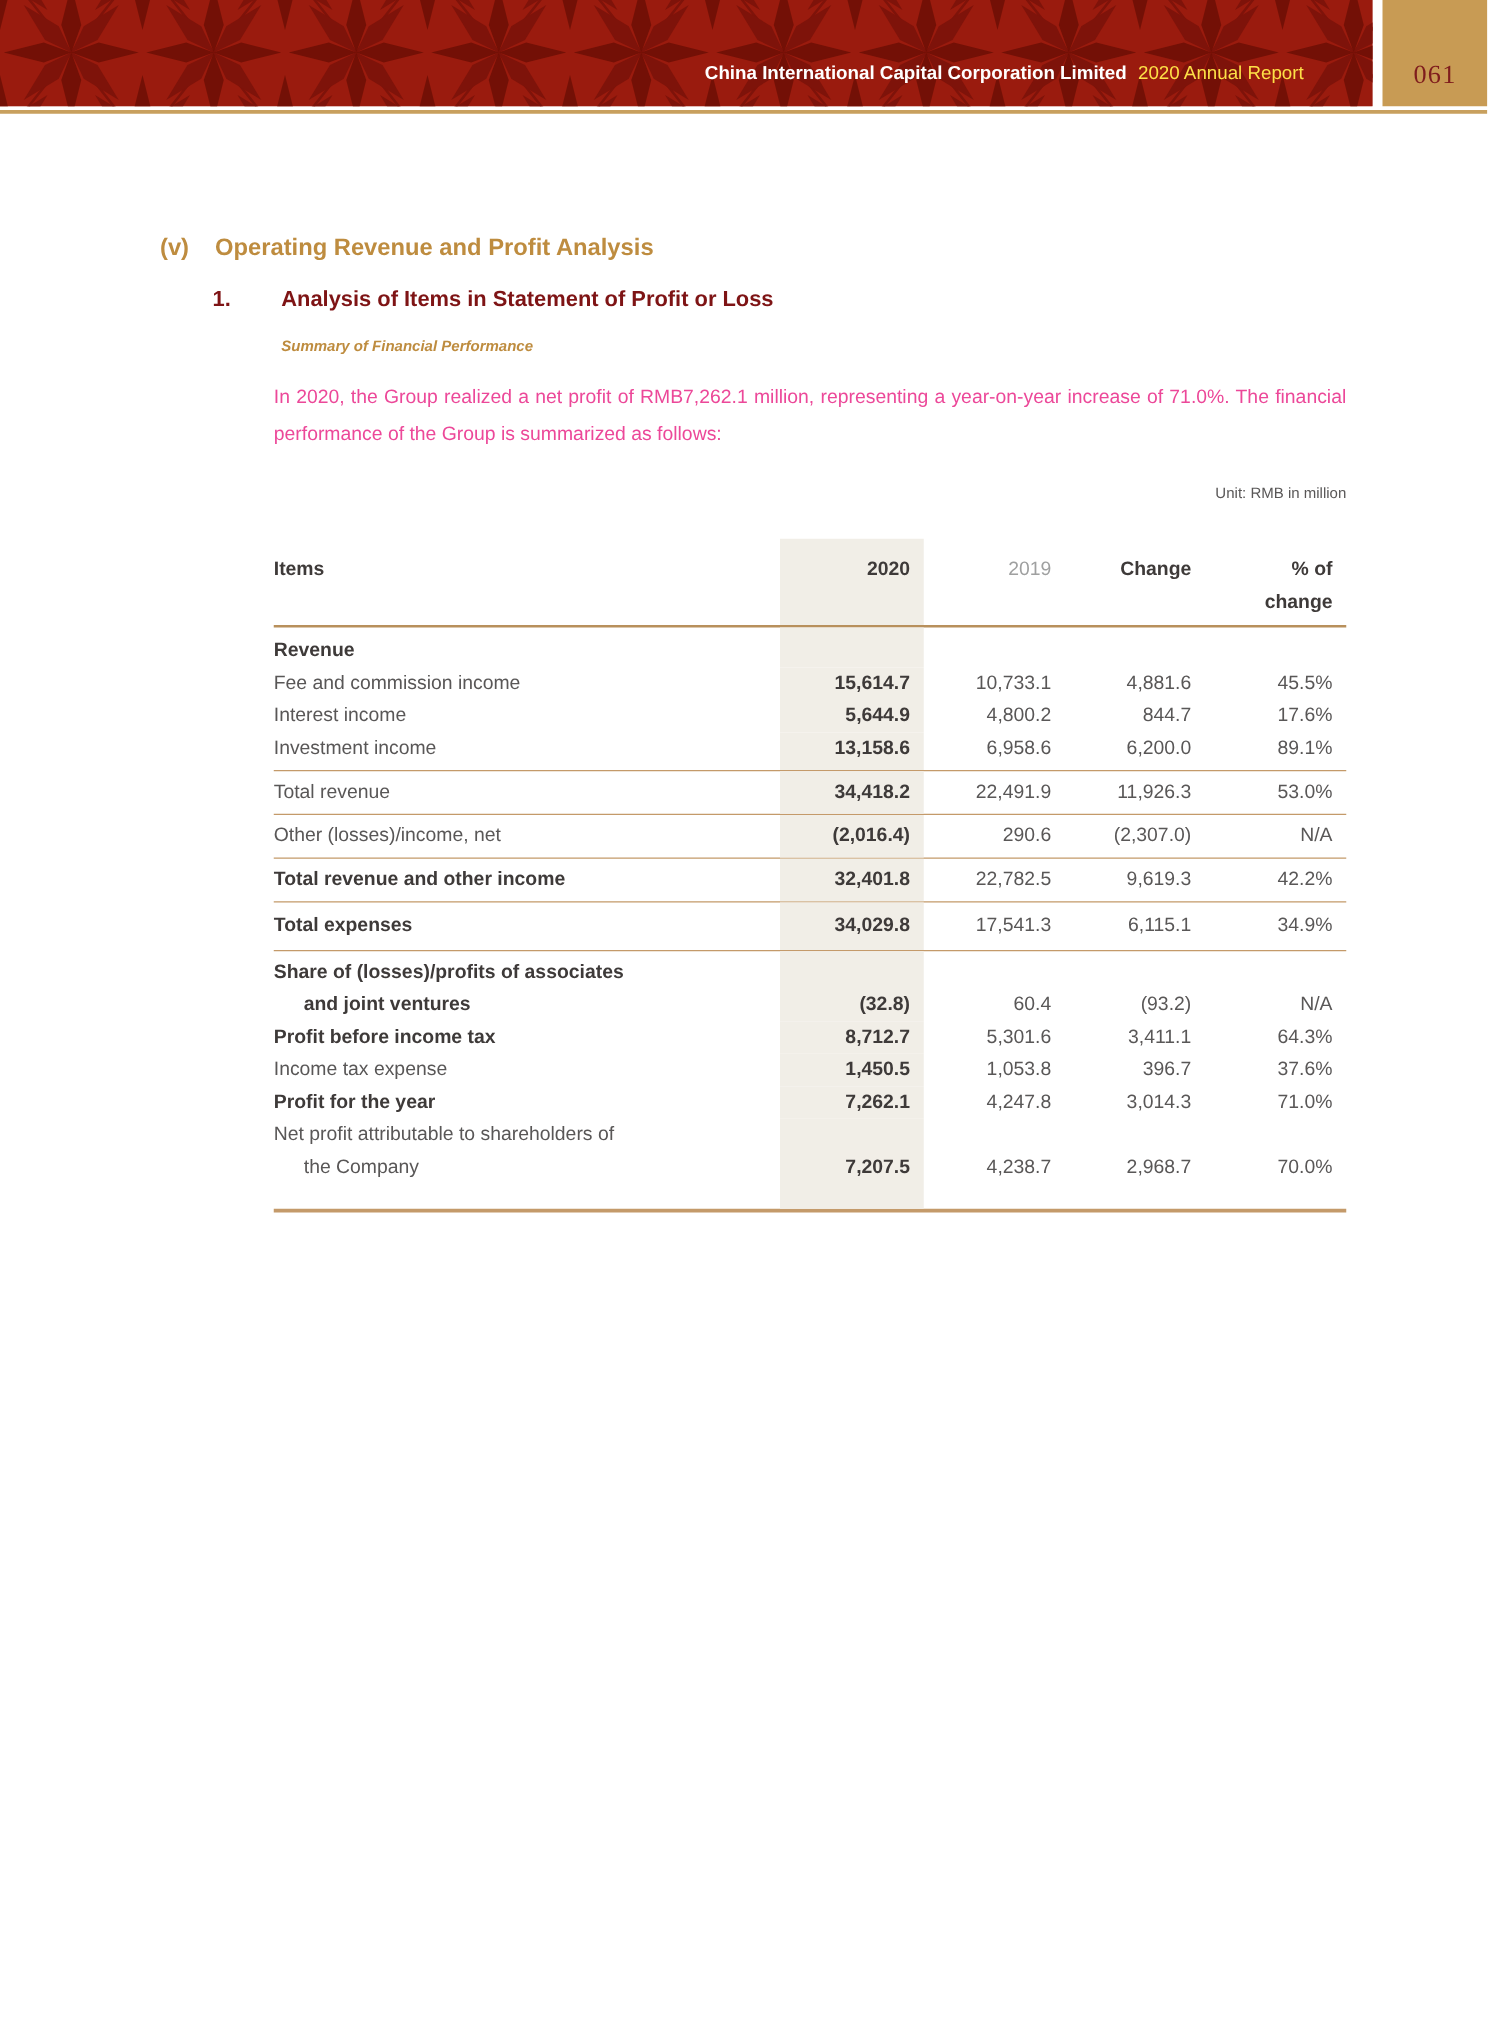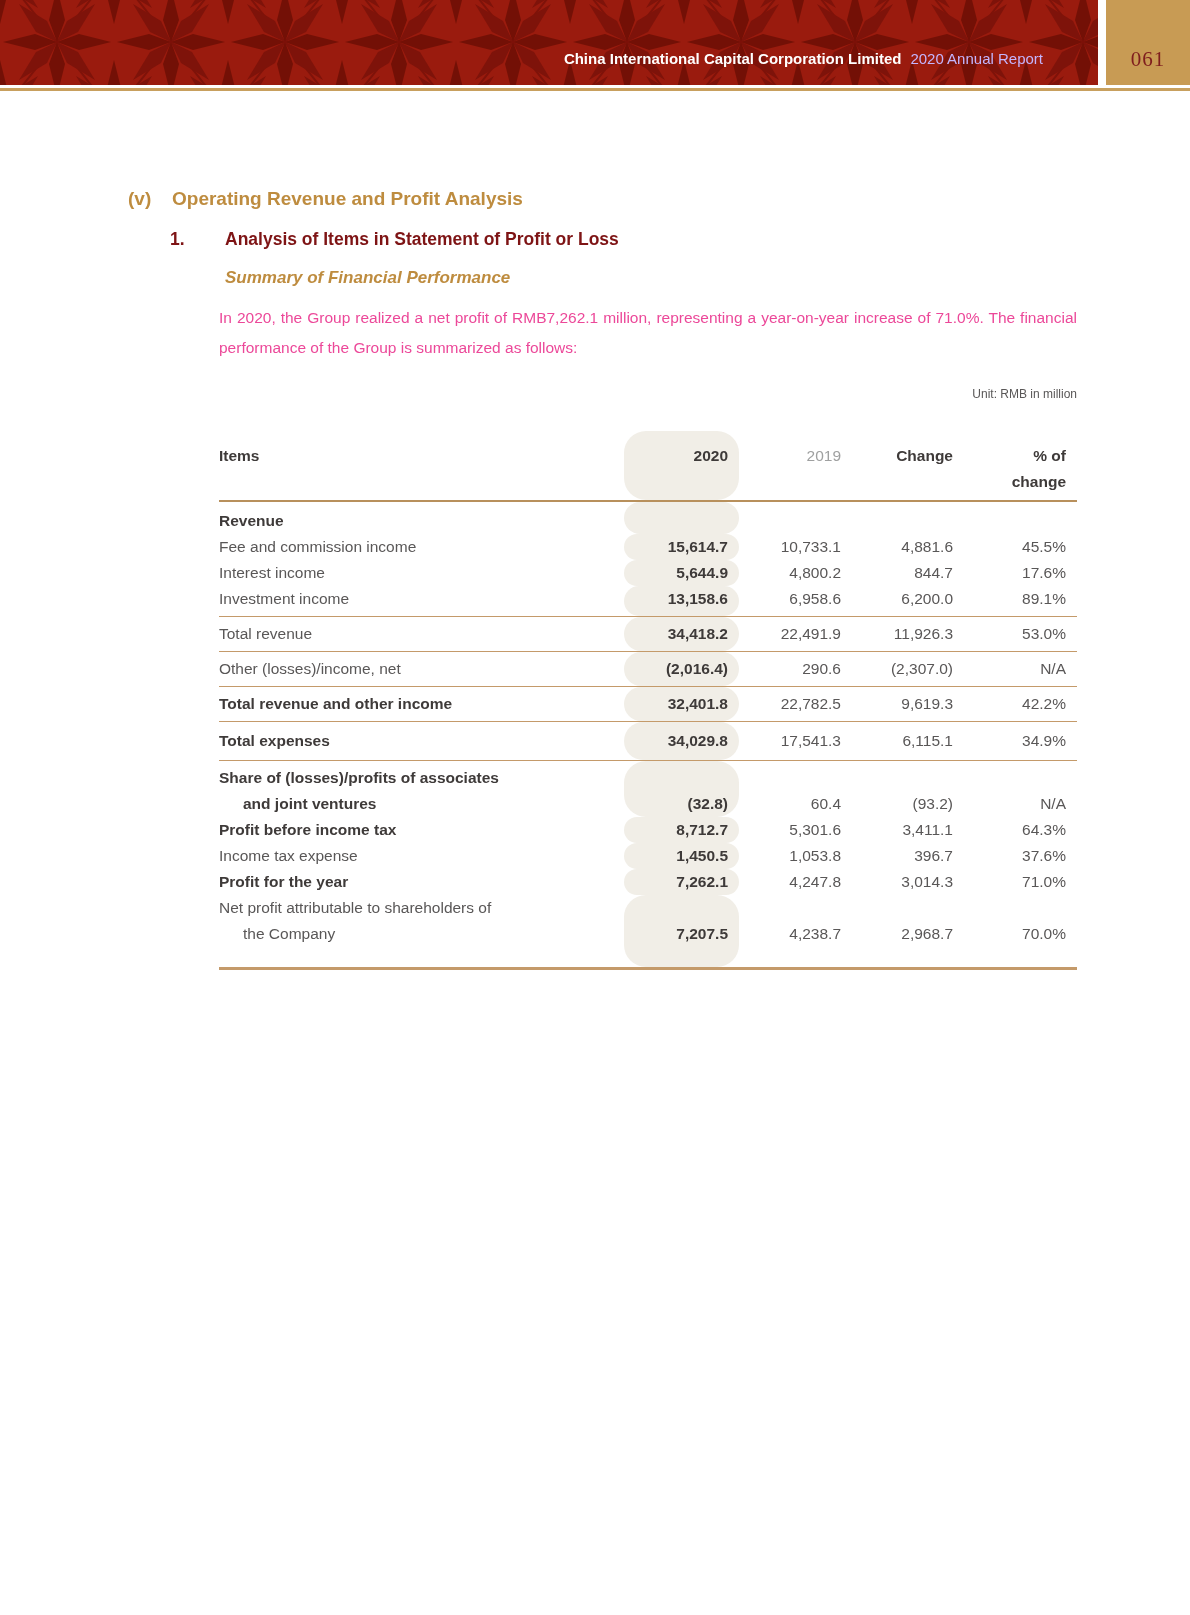--- a/index.html
+++ b/index.html
@@ -17,21 +17,21 @@
     position:absolute; left:0; top:0; width:1098px; height:85px;
     background:#9A1B0E; overflow:hidden;
   }
   .band svg { position:absolute; left:0; top:0; display:block; }
   .band-text {
     position:absolute; left:0; top:0; width:100%; height:100%;
     display:flex; align-items:flex-end; justify-content:flex-end;
     padding:11px 55px 17px 0; gap:9px; font-size:15px; line-height:18px;
   }
   .band-company { color:#ffffff; font-weight:bold; }
-  .band-report  { color:#c4b5fd; }
+  .band-report  { color:#fde047; }
 
   .pagebox {
     position:absolute; left:1106px; top:0; width:84px; height:85px;
     background:#C89B54;
     display:flex; align-items:flex-end; justify-content:center;
     padding-bottom:13px;
   }
   .pagebox span {
     font-family:"Liberation Serif","DejaVu Serif",serif;
     font-size:21px; color:#7f1d1d; letter-spacing:1px;
@@ -41,42 +41,42 @@
     background:#C8A05E;
   }
 
   
   .h1 { display:flex; margin:186px 0 0 128px; font-size:19px; line-height:26px;
         font-weight:bold; color:#BE8C3F; }
   .h1-marker { width:44px; }
   .h2 { display:flex; margin:15px 0 0 170px; font-size:17.5px; line-height:24px;
         font-weight:bold; color:#7E1415; }
   .h2-marker { width:55px; }
-  .h3 { margin:15px 0 0 225px; font-size:17px; line-height:23px;
+  .h3 { margin:15px 0 0 225px; font-size:12px; line-height:23px;
         font-weight:bold; font-style:italic; color:#BE8C3F; }
 
   .body-par {
     margin:14px 0 0 219px; width:858px;
     font-size:15.5px; line-height:29.5px; color:#ec4899;
     text-align:justify;
   }
   .unit-note {
     margin:22px 0 0 219px; width:858px;
     font-size:12px; line-height:20px; color:#595757; text-align:right;
   }
 
   
   .fin-table { margin:27px 0 0 219px; width:858px; }
   .t-row, .t-head {
     display:grid;
     grid-template-columns:405px 115px 102px 112px 124px;
   }
   .t-cell { font-size:15.5px; line-height:26px; color:#595757; }
   .num { text-align:right; }
-  .c2 { background:#F1EEE7; padding-right:11px; font-weight:bold; color:#3E3A39;border-radius:22px; }
+  .c2 { background:#F1EEE7; padding-right:11px; font-weight:bold; color:#3E3A39; }
   .c5 { padding-right:11px; }
 
   .t-head { border-bottom:2px solid #B8905C; }
   .t-head .t-cell { padding-top:12px; padding-bottom:5px;
                     display:flex; flex-direction:column; justify-content:space-between; }
   .t-head .lbl  { font-weight:bold; color:#3E3A39; }
   .t-head .num  { align-items:flex-end; }
   .t-head .c2   { color:#3E3A39; }
   .t-head .c3h  { font-weight:normal; color:#9FA0A0; }
   .t-head .c4h, .t-head .c5 { font-weight:bold; color:#3E3A39; }

